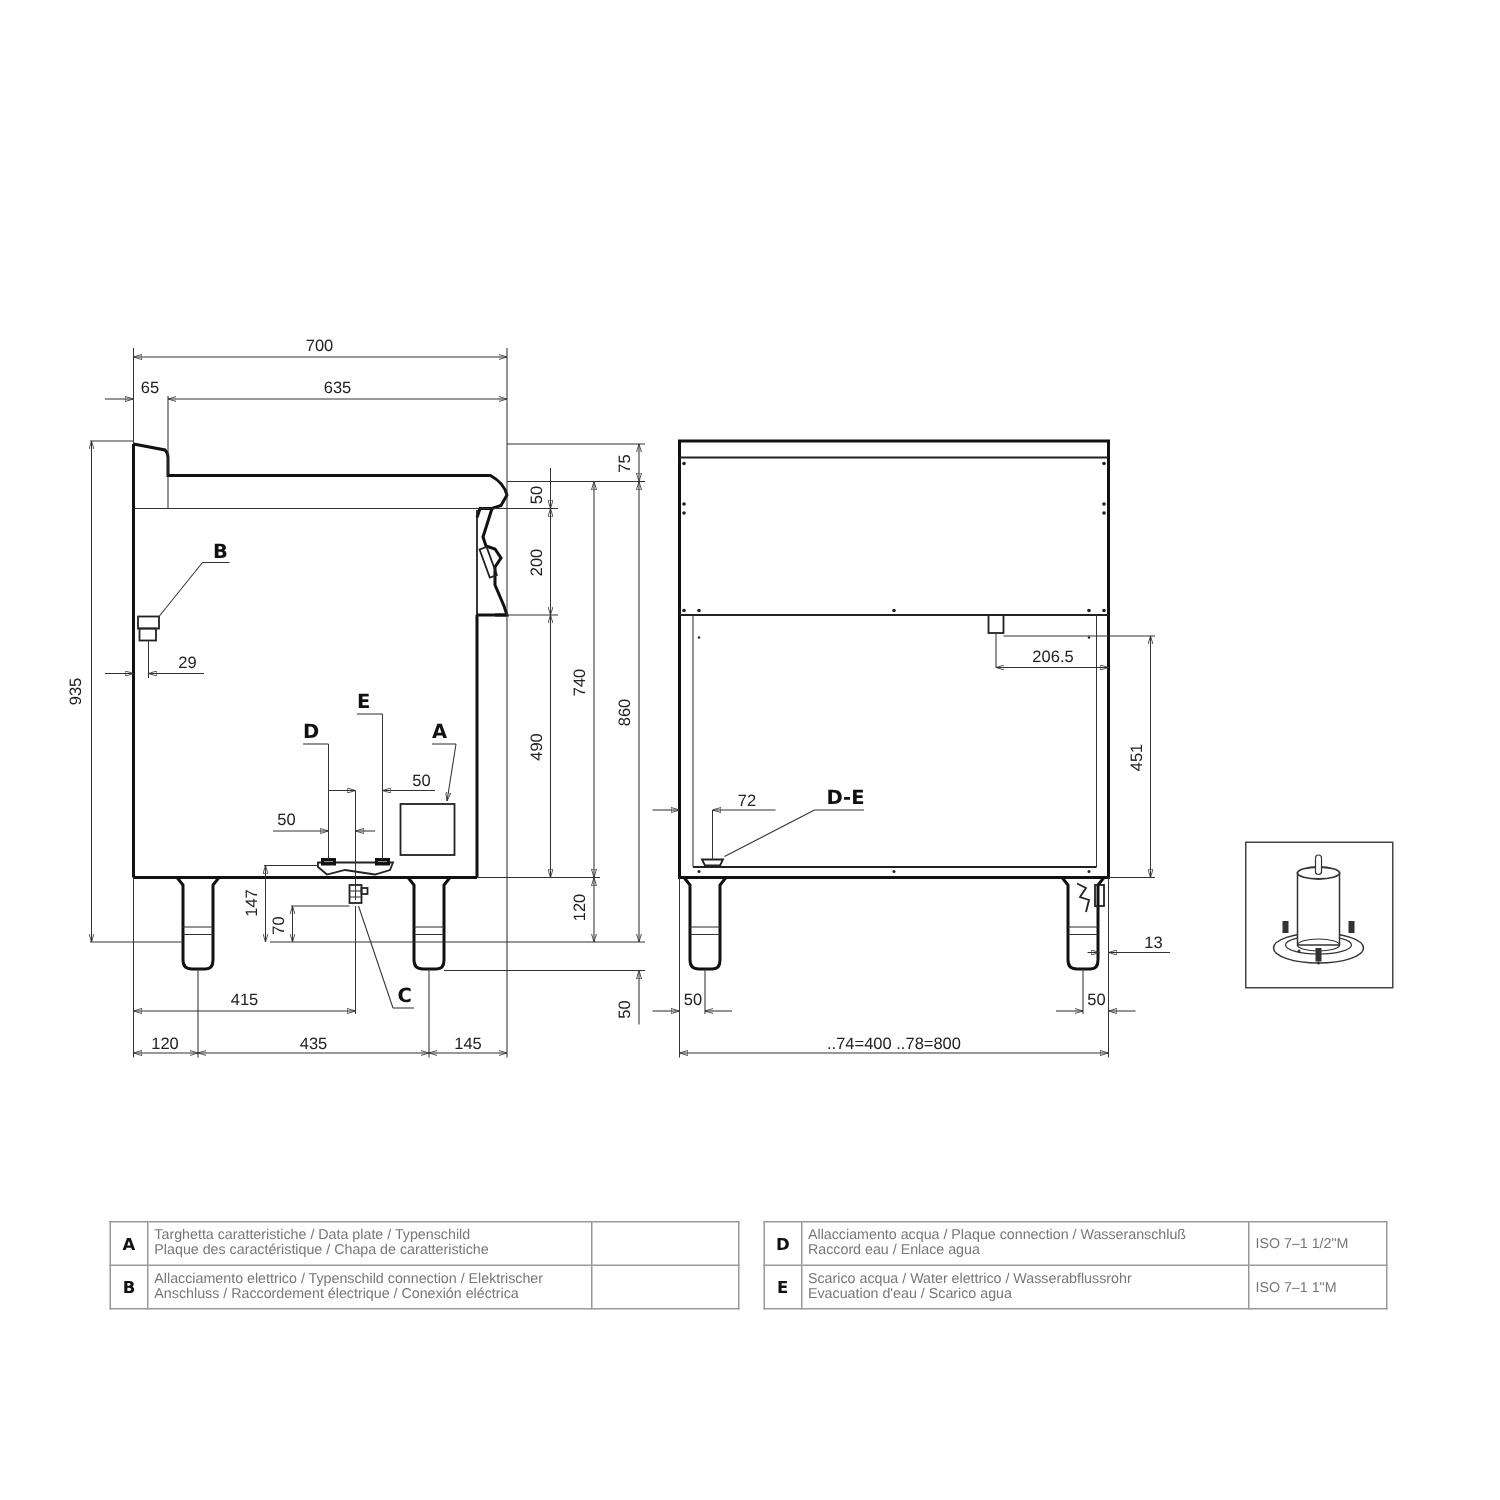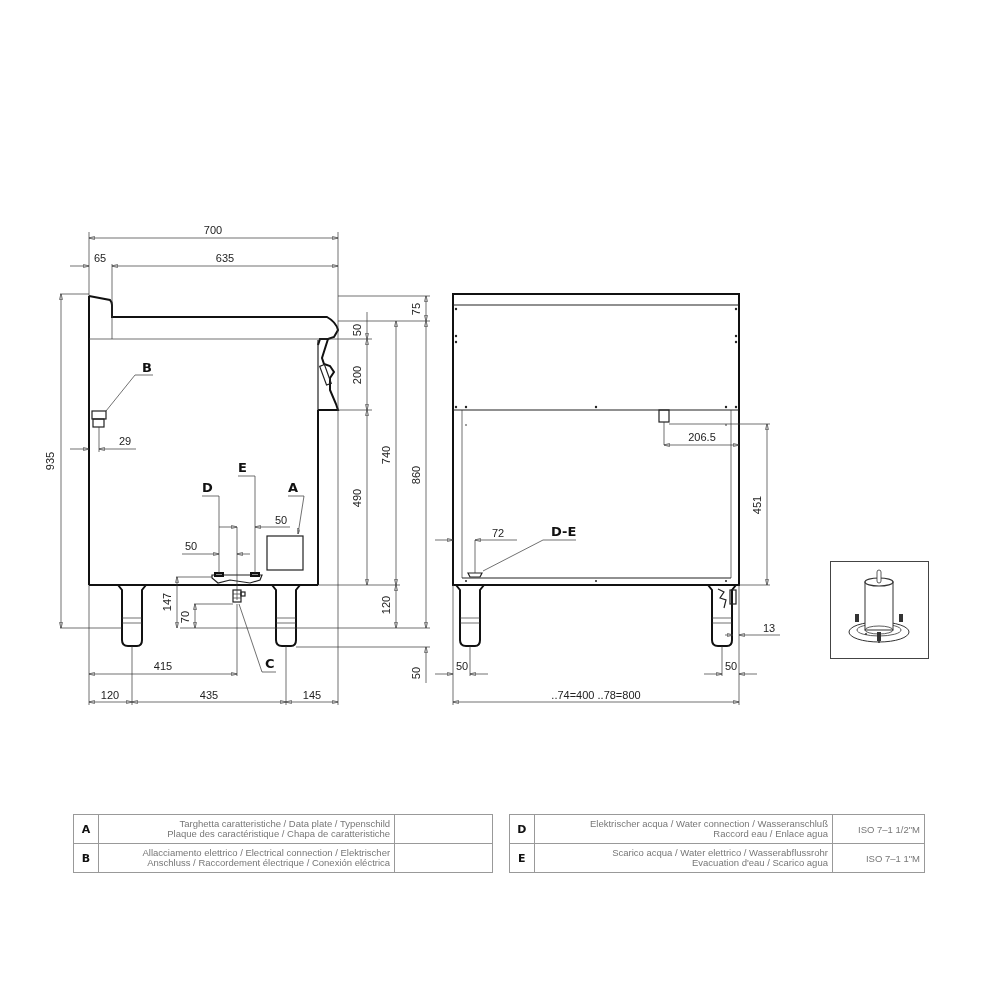--- a/index.html
+++ b/index.html
@@ -5,21 +5,21 @@
   html, body { margin: 0; padding: 0; background: #ffffff; }
   body { width: 1000px; height: 1000px; position: relative; overflow: hidden;
          font-family: "Liberation Sans", "DejaVu Sans", sans-serif; color: #222; }
   #drawing { position: absolute; left: 0; top: 0; width: 1000px; height: 1000px; }
   .dim { font-family: "Liberation Sans", sans-serif; font-size: 11px; fill: #222; }
   .lbl { font-family: "DejaVu Sans", sans-serif; font-size: 13px; font-weight: bold; fill: #111; }
   .thick { stroke: #111; stroke-width: 2; fill: none; }
   .med { stroke: #222; stroke-width: 1.2; fill: none; }
   .thin { stroke: #333; stroke-width: 0.7; fill: none; }
   .legend { position: absolute; border-collapse: collapse; font-size: 9.5px; color: #777; }
-  .legend td { border: 1px solid #999; padding: 0 4px; height: 28px; vertical-align: middle; text-align: right; }
+  .legend td { border: 1px solid #999; padding: 0 4px; height: 28px; vertical-align: middle; }
   .legend td.key { width: 16px; text-align: center; font-weight: bold; color: #111; font-size: 11px;
                    font-family: "DejaVu Sans", sans-serif; }
   .legend td.desc { line-height: 10px; }
   .legend td.desc span { display: block; }
   .legend td.spec { color: #777; font-size: 9.5px; }
   #legend-left { left: 73px; top: 814px; width: 420px; }
   #legend-left td.desc { width: 290px; }
   #legend-left td.spec { width: 90px; }
   #legend-right { left: 509px; top: 814px; width: 416px; }
   #legend-right td.desc { width: 300px; }
@@ -275,34 +275,34 @@
     <td class="key">A</td>
     <td class="desc">
       <span>Targhetta caratteristiche / Data plate / Typenschild</span>
       <span>Plaque des caractéristique / Chapa de caratteristiche</span>
     </td>
     <td class="spec"></td>
   </tr>
   <tr>
     <td class="key">B</td>
     <td class="desc">
-      <span>Allacciamento elettrico / Electrical connection / Elektrischer</span>
+      <span>Allacciamento elettrico / Typenschild connection / Elektrischer</span>
       <span>Anschluss / Raccordement électrique / Conexión eléctrica</span>
     </td>
     <td class="spec"></td>
   </tr>
 </tbody>
   </table>
 
 <table id="legend-right" class="legend">
   <tbody>
       <tr>
     <td class="key">D</td>
     <td class="desc">
-      <span>Elektrischer acqua / Water connection / Wasseranschluß</span>
+      <span>Allacciamento acqua / Plaque connection / Wasseranschluß</span>
       <span>Raccord eau / Enlace agua</span>
     </td>
     <td class="spec">ISO 7–1  1/2"M</td>
   </tr>
   <tr>
     <td class="key">E</td>
     <td class="desc">
       <span>Scarico acqua / Water elettrico / Wasserabflussrohr</span>
       <span>Evacuation d'eau / Scarico agua</span>
     </td>

